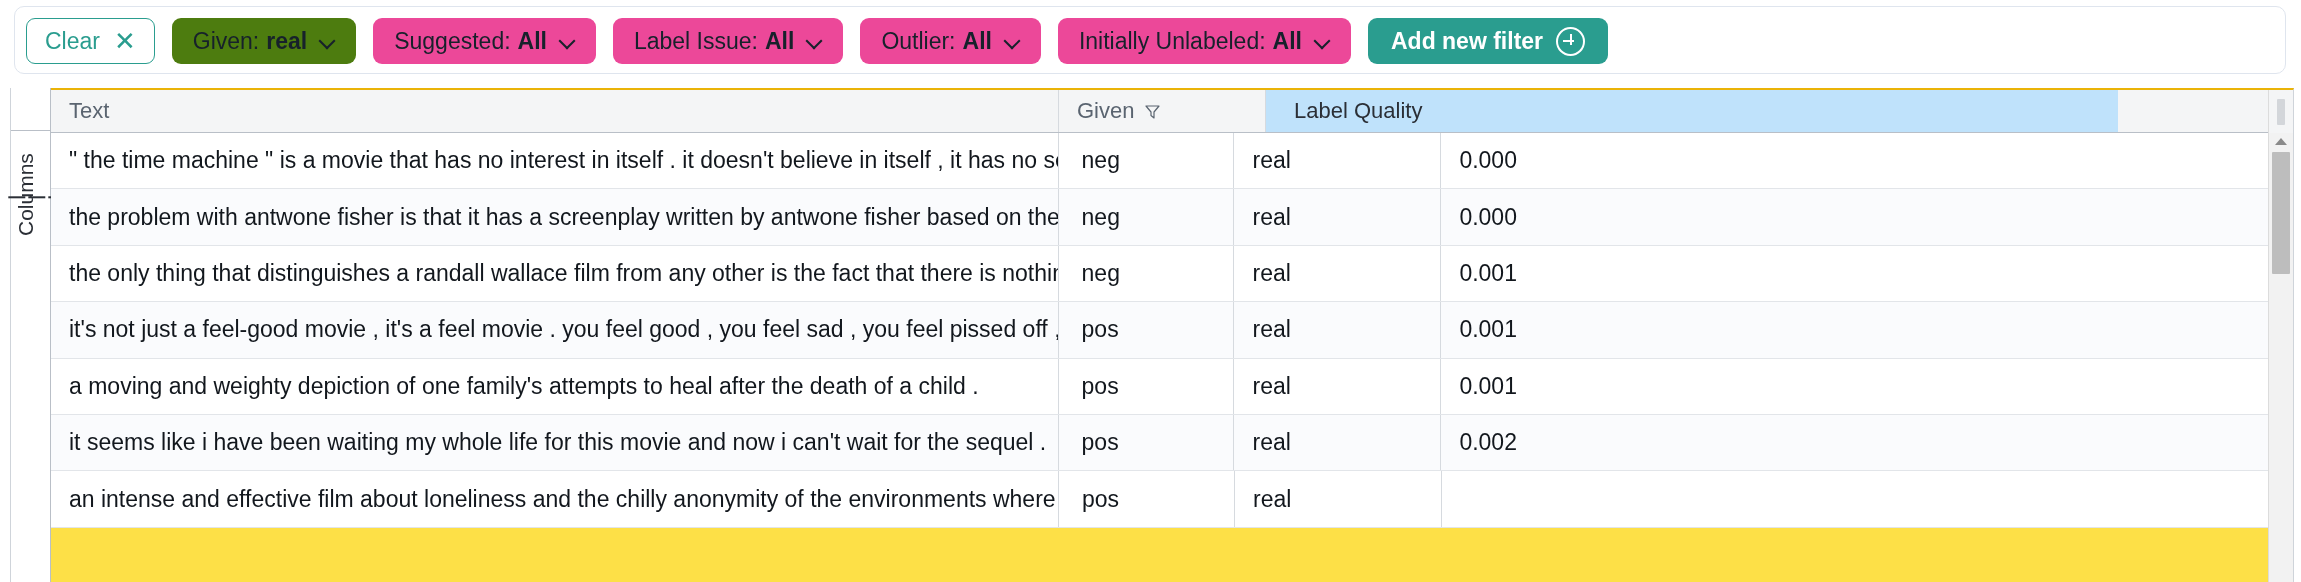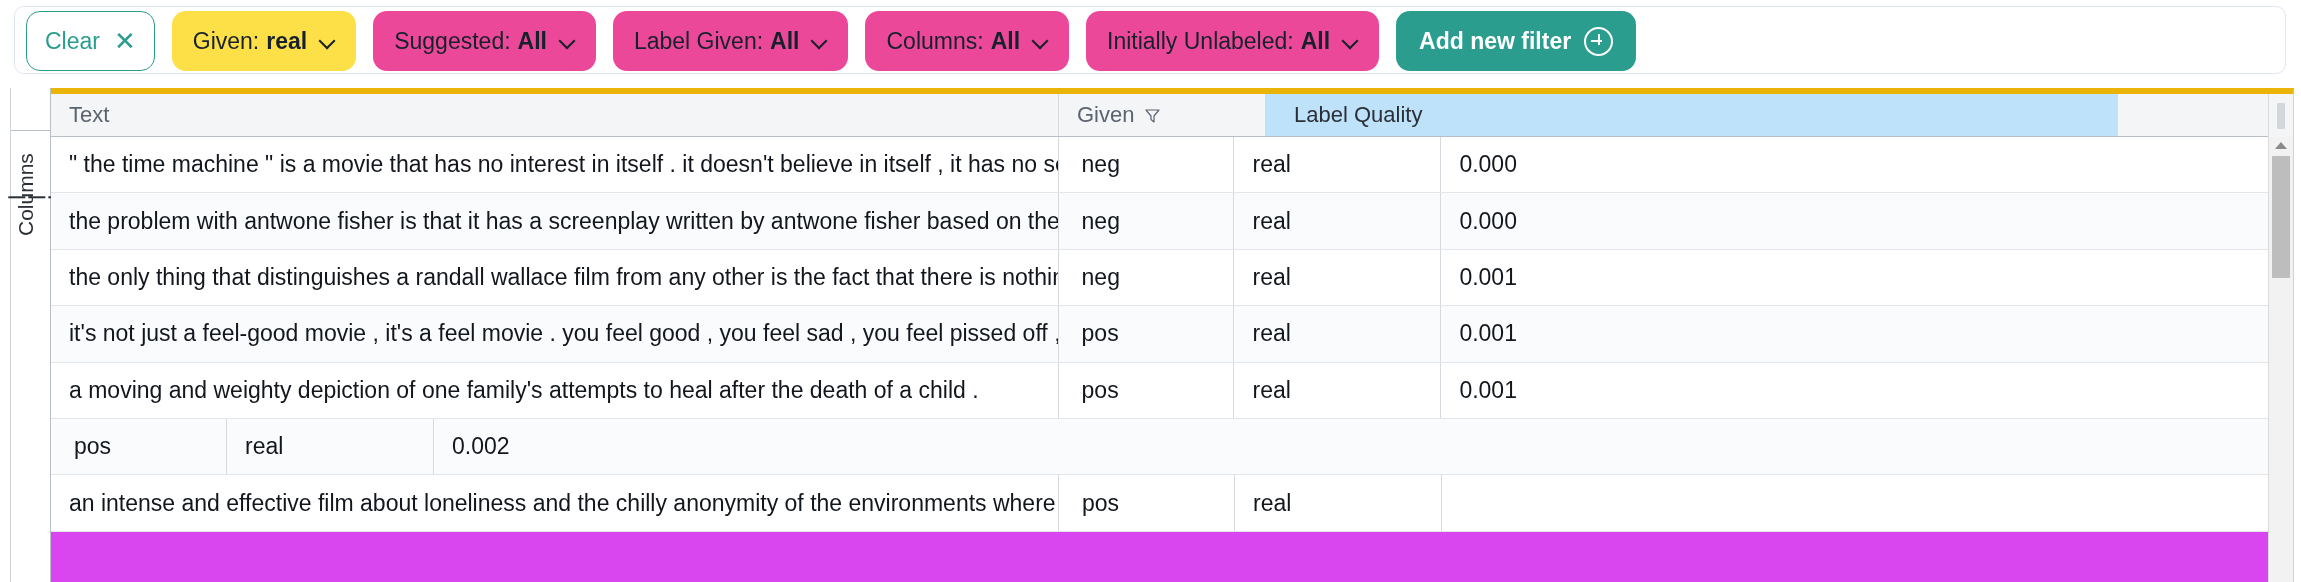--- a/index.html
+++ b/index.html
@@ -33,46 +33,46 @@
     left: 0;
     top: 0;
     height: 68px;
     display: flex;
     align-items: center;
     gap: 17px;
     padding-left: 11px;
   }
   .chip {
     box-sizing: border-box;
-    height: 60px;
+    height: 46px;
     display: flex;
     align-items: center;
     gap: 11px;
     padding: 0 21px;
-    border-radius: 14px;
+    border-radius: 9px;
     font-size: 23px;
     white-space: nowrap;
     cursor: pointer;
     user-select: none;
   }
   .chip-clear {
     background: #ffffff;
     border: 1.5px solid #2a9d8f;
     color: #2a9d8f;
     padding: 0 18px;
     gap: 14px;
   }
   .chip-clear .x-glyph {
     font-size: 26px;
     line-height: 1;
     color: #2a9d8f;
     font-weight: 400;
   }
   .chip-active {
-    background: #fde047;
+    background: #4d7c0f;
     color: #17212b;
     border: none;
   }
   .chip-plain {
     background: #ec4899;
     color: #17212b;
     border: none;
   }
   .chip .lbl { font-weight: 400; }
   .chip .val { font-weight: 700; margin-left: -4px; }
@@ -177,23 +177,23 @@
   }
 
   
   .grid {
     position: absolute;
     left: 41px;
     top: 0;
     width: 2243px;
     height: 494px;
     box-sizing: border-box;
-    border-top: 6px solid #eab308;
+    border-top: 2px solid #eab308;
     border-right: 1px solid #cfd4da;
-    background: #d946ef;
+    background: #fde047;
   }
   .grid-head {
     display: flex;
     height: 43px;
     background: #f4f5f6;
     border-bottom: 1px solid #b9bfc7;
     box-sizing: border-box;
   }
   .grid-head .hcell {
     display: flex;
@@ -328,27 +328,27 @@
         <span class="caret"></span>
       </div>
 
       <div class="chip chip-plain">
         <span class="lbl">Suggested:</span>
         <span class="val">All</span>
         <span class="caret"></span>
       </div>
 
       <div class="chip chip-plain">
-        <span class="lbl">Label Given:</span>
+        <span class="lbl">Label Issue:</span>
         <span class="val">All</span>
         <span class="caret"></span>
       </div>
 
       <div class="chip chip-plain">
-        <span class="lbl">Columns:</span>
+        <span class="lbl">Outlier:</span>
         <span class="val">All</span>
         <span class="caret"></span>
       </div>
 
       <div class="chip chip-plain">
         <span class="lbl">Initially Unlabeled:</span>
         <span class="val">All</span>
         <span class="caret"></span>
       </div>
 
@@ -430,20 +430,21 @@
         </div>
 
         <div class="row">
           <div class="cell c-text">a moving and weighty depiction of one family's attempts to heal after the death of a child .</div>
           <div class="cell c-sent">pos</div>
           <div class="cell c-given">real</div>
           <div class="cell c-lq last">0.001</div>
         </div>
 
         <div class="row alt">
+          <div class="cell c-text">it seems like i have been waiting my whole life for this movie and now i can't wait for the sequel .</div>
           <div class="cell c-sent">pos</div>
           <div class="cell c-given">real</div>
           <div class="cell c-lq last">0.002</div>
         </div>
 
         <div class="row">
           <div class="cell c-text">an intense and effective film about loneliness and the chilly anonymity of the environments where so many of us spend so</div>
           <div class="cell c-sent">pos</div>
           <div class="cell c-given">real</div>
         </div>

